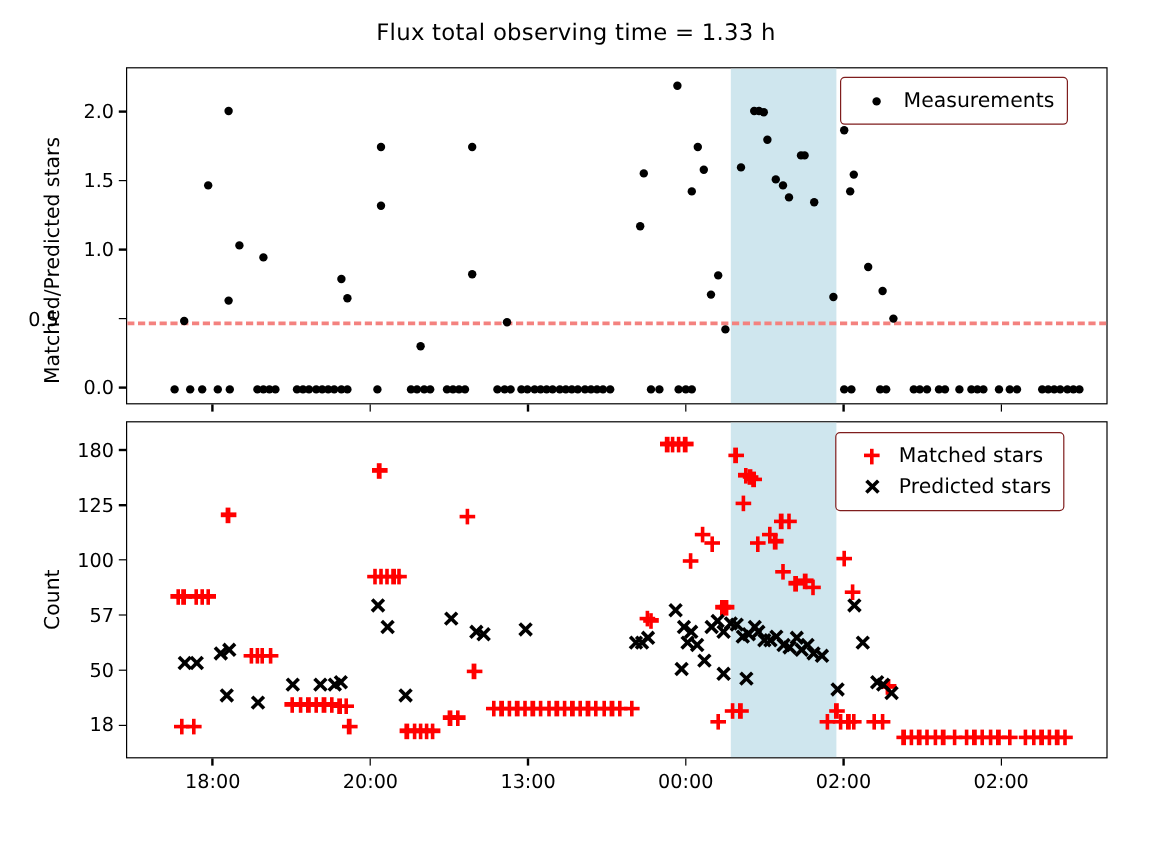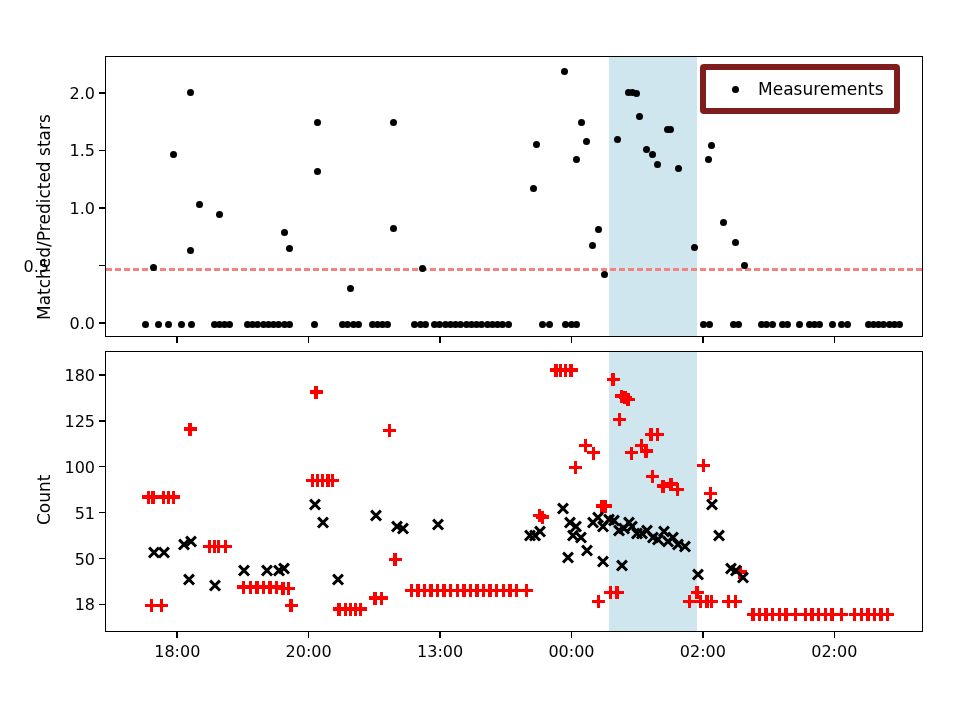--- a/index.html
+++ b/index.html
@@ -142,21 +142,21 @@
     width: 818px;
     top: 676px;
     text-align: center;
     font-size: 17px;
     color: #000000;
   }
   .legend-box {
     position: absolute;
     box-sizing: border-box;
     background: #ffffff;
-    border: 6px solid #7f1d1d;
+    border: 1px solid #7f1d1d;
     border-radius: 4px;
     padding: 6px 10px 6px 8px;
   }
   .legend-row {
     display: flex;
     align-items: center;
     height: 26px;
   }
   .legend-sym {
     position: relative;
@@ -206,20 +206,21 @@
     width: 14px; height: 3.2px; background: #000000;
   }
   .sym-cross::before { transform: rotate(45deg); }
   .sym-cross::after  { transform: rotate(-45deg); }
 </style>
 </head>
 <body>
 
 <div id="figure">
 
+  <div id="figure-title">Flux total observing time = 1.33 h</div>
 
   <div class="axis-title-y" id="ylabel-top" style="left:34px; top:320px;">Matched/Predicted stars</div>
   <div id="yticks-top">
       <div class="ytick-label" style="top: 323.18px; right: 865px; width: 60px;">0.0</div>
       <div class="ytick-mark" style="top: 322.38px; left: 99px;"></div>
       <div class="ytick-label" style="top: 265.598px; right: 911px; width: 60px;">0.5</div>
       <div class="ytick-mark" style="top: 264.798px; left: 99px;"></div>
       <div class="ytick-label" style="top: 208.016px; right: 865px; width: 60px;">1.0</div>
       <div class="ytick-mark" style="top: 207.216px; left: 99px;"></div>
       <div class="ytick-label" style="top: 150.434px; right: 865px; width: 60px;">1.5</div>
@@ -357,21 +358,21 @@
       <span class="legend-label">Measurements</span>
     </div>
   </div>
 
   <div class="axis-title-y" id="ylabel-bottom" style="left:34px; top:525px;">Count</div>
   <div id="yticks-bottom">
       <div class="ytick-label" style="top: 604.451px; right: 865px; width: 60px;">18</div>
       <div class="ytick-mark" style="top: 603.651px; left: 99px;"></div>
       <div class="ytick-label" style="top: 558.536px; right: 865px; width: 60px;">50</div>
       <div class="ytick-mark" style="top: 557.736px; left: 99px;"></div>
-      <div class="ytick-label" style="top: 512.621px; right: 865px; width: 60px;">51</div>
+      <div class="ytick-label" style="top: 512.621px; right: 865px; width: 60px;">57</div>
       <div class="ytick-mark" style="top: 511.821px; left: 99px;"></div>
       <div class="ytick-label" style="top: 466.706px; right: 865px; width: 60px;">100</div>
       <div class="ytick-mark" style="top: 465.906px; left: 99px;"></div>
       <div class="ytick-label" style="top: 420.791px; right: 865px; width: 60px;">125</div>
       <div class="ytick-mark" style="top: 419.991px; left: 99px;"></div>
       <div class="ytick-label" style="top: 374.876px; right: 865px; width: 60px;">180</div>
       <div class="ytick-mark" style="top: 374.076px; left: 99px;"></div>
     </div>
 
   <div class="panel" id="panel-bottom">
@@ -538,20 +539,34 @@
         <div class="mk-cross" style="left: 515.767px; top: 213.046px;"></div>
         <div class="mk-cross" style="left: 591.325px; top: 222.229px;"></div>
         <div class="mk-cross" style="left: 605.78px; top: 152.438px;"></div>
         <div class="mk-cross" style="left: 612.35px; top: 183.66px;"></div>
         <div class="mk-cross" style="left: 624.177px; top: 216.719px;"></div>
         <div class="mk-cross" style="left: 629.433px; top: 218.556px;"></div>
         <div class="mk-cross" style="left: 636.003px; top: 225.902px;"></div>
       </div>
   </div>
 
+  <div class="legend-box" id="legend-bottom" style="left:696px; top:360px;">
+    <div class="legend-row">
+      <span class="legend-sym">
+          <i class="sym-plus"></i>
+        </span>
+      <span class="legend-label">Matched stars</span>
+    </div>
+    <div class="legend-row">
+      <span class="legend-sym">
+          <i class="sym-cross"></i>
+        </span>
+      <span class="legend-label">Predicted stars</span>
+    </div>
+  </div>
 
   <div id="xticks">
       <div class="xtick-mark" style="left: 176.473px; top: 337px;"></div>
       <div class="xtick-mark" style="left: 176.473px; top: 632px;"></div>
       <div class="xtick-label" style="left: 177.273px; top: 642px;">18:00</div>
       <div class="xtick-mark" style="left: 307.879px; top: 337px;"></div>
       <div class="xtick-mark" style="left: 307.879px; top: 632px;"></div>
       <div class="xtick-label" style="left: 308.679px; top: 642px;">20:00</div>
       <div class="xtick-mark" style="left: 439.284px; top: 337px;"></div>
       <div class="xtick-mark" style="left: 439.284px; top: 632px;"></div>

